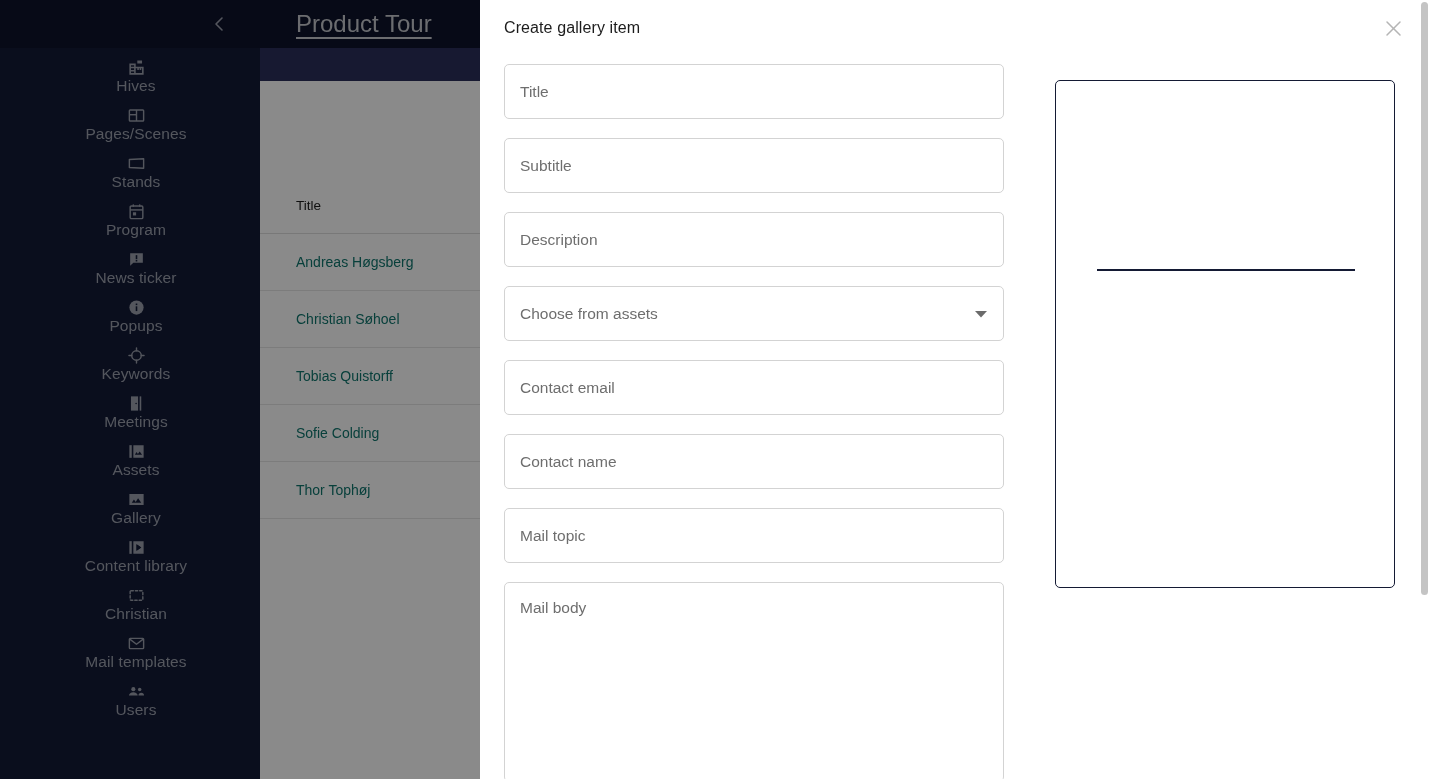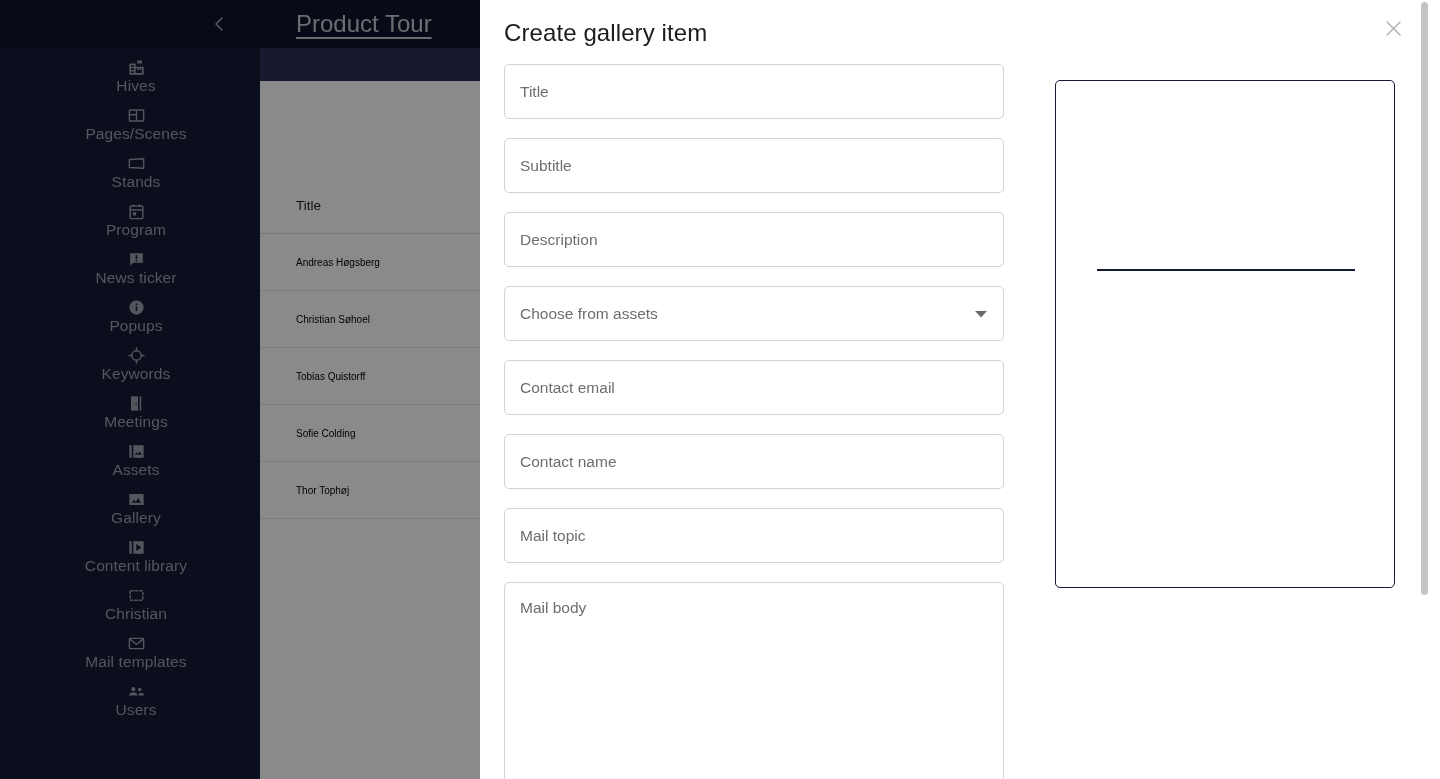--- a/index.html
+++ b/index.html
@@ -127,22 +127,22 @@
     padding-left: 36px;
     border-bottom: 1px solid #e6e6e6;
   }
   .table-head-row { border-bottom: 1px solid #dedede; }
   .th-cell {
     font-size: 13.5px;
     color: #1d1d1d;
     white-space: nowrap;
   }
   .td-cell {
-    font-size: 10px;
-    color: #000000;
+    font-size: 14px;
+    color: #0f766e;
     white-space: nowrap;
   }
 
   
   .scrim {
     position: absolute;
     inset: 0;
     background: rgba(0,0,0,0.46);
     pointer-events: none;
   }
@@ -162,21 +162,21 @@
     width: 28px; height: 28px;
     display: flex; align-items: center; justify-content: center;
     cursor: pointer;
     color: #b5b5b5;
   }
   .modal-close svg { display: block; }
 
   .modal-title {
     position: absolute;
     left: 24px; top: 19px;
-    font-size: 24px;
+    font-size: 16px;
     color: #1c1c1c;
     letter-spacing: 0.1px;
   }
 
   .modal-body {
     position: absolute;
     left: 0; top: 64px;
     width: 940px;
     height: 715px;
     display: flex;

